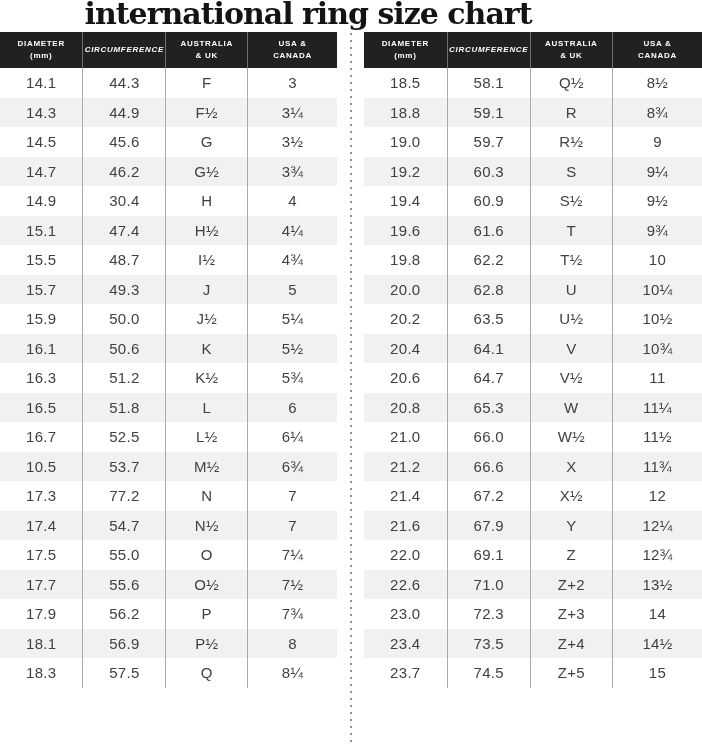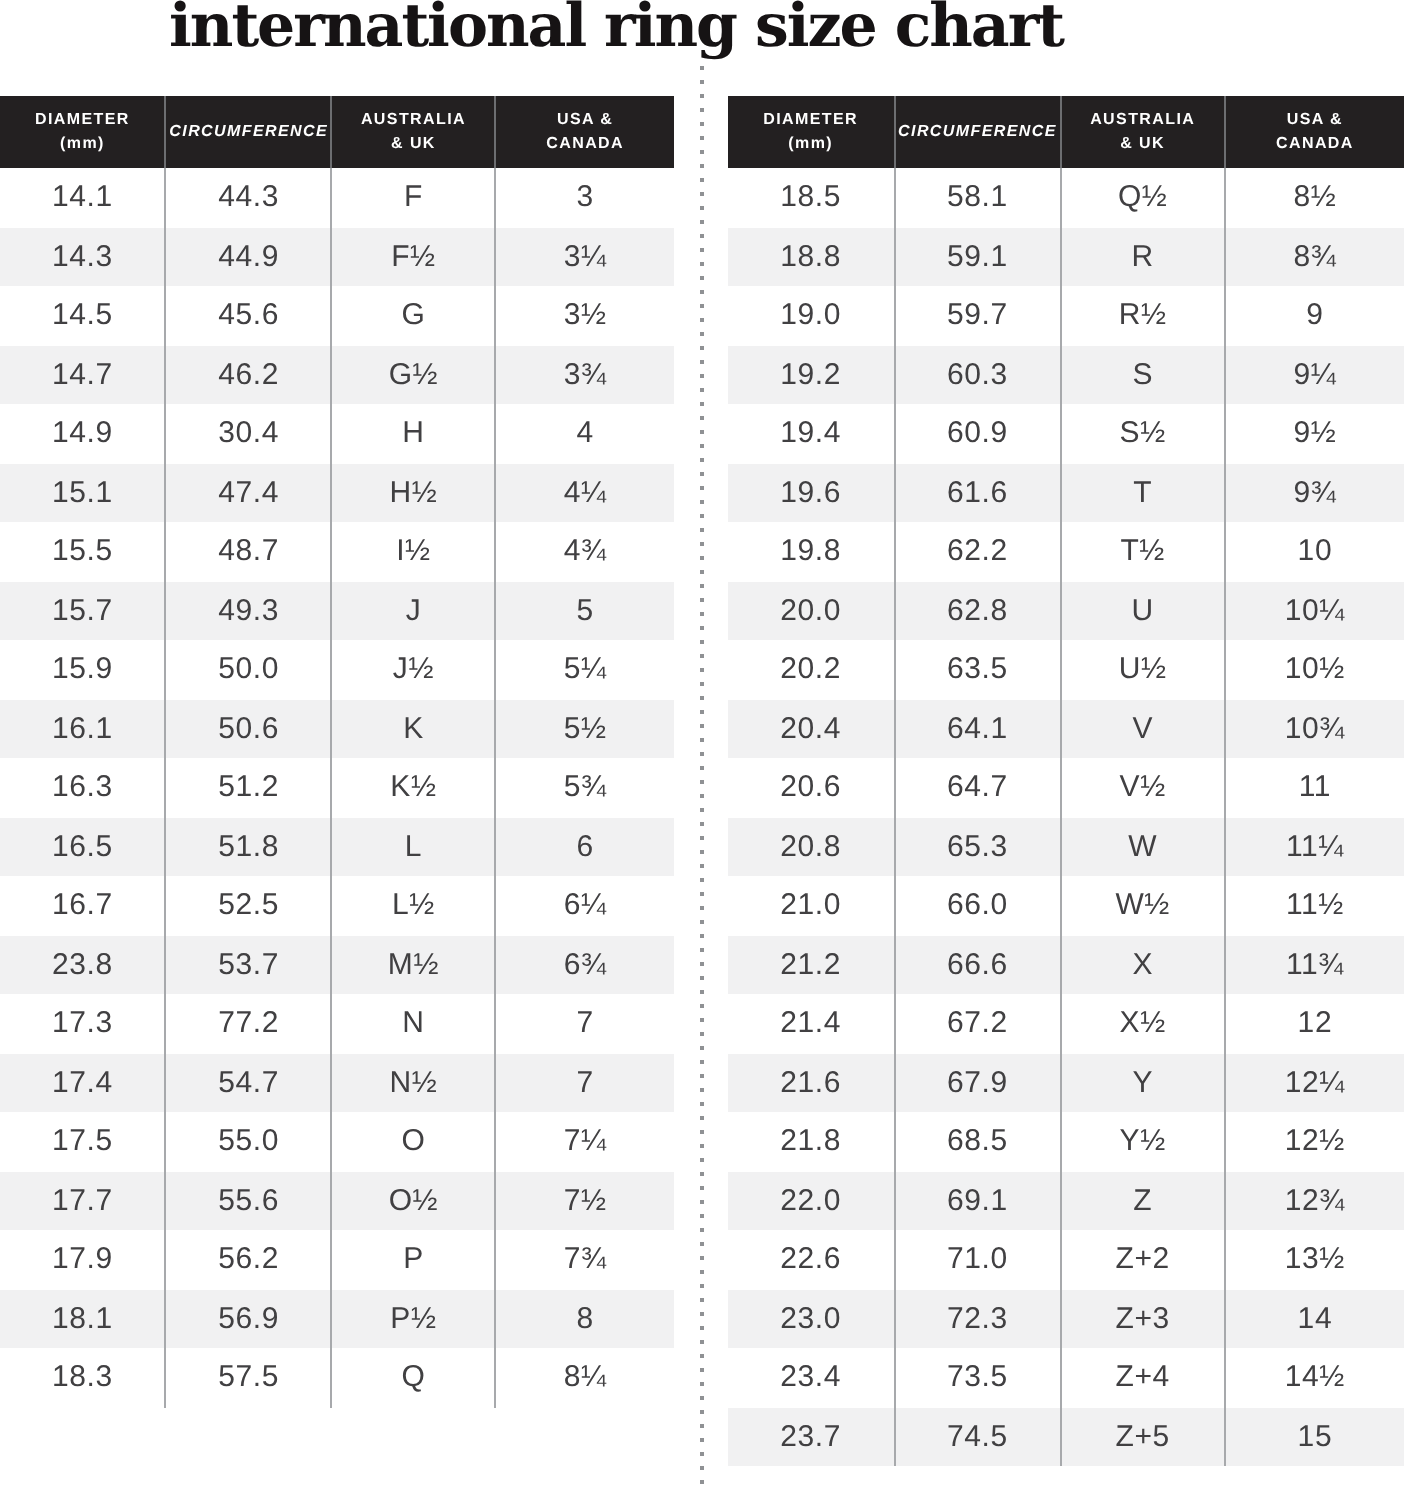--- a/index.html
+++ b/index.html
@@ -11,21 +11,21 @@
     text-align:center;
     font-family:"DejaVu Serif", serif;
     font-weight:bold;
     font-size:30px;
     letter-spacing:-1px;
     color:#161314;
     white-space:nowrap;
   }
 
   table.rtable{
-    position:absolute; top:48px;
+    position:absolute; top:32px;
     border-collapse:collapse;
     table-layout:fixed;
   }
   #left-table  { left:0;     width:337px; }
   #right-table { left:364px; width:338px; }
 
   .rtable th:nth-child(1){ width:24.6%; }
   .rtable th:nth-child(2){ width:24.6%;font-style:italic; }
   .rtable th:nth-child(3){ width:24.3%; }
   .rtable th:nth-child(4){ width:26.5%; }
@@ -162,21 +162,21 @@
         <td>L</td>
         <td>6</td>
       </tr>
       <tr>
         <td>16.7</td>
         <td>52.5</td>
         <td>L½</td>
         <td>6¼</td>
       </tr>
       <tr>
-        <td>23.8</td>
+        <td>10.5</td>
         <td>53.7</td>
         <td>M½</td>
         <td>6¾</td>
       </tr>
       <tr>
         <td>17.3</td>
         <td>77.2</td>
         <td>N</td>
         <td>7</td>
       </tr>
@@ -332,26 +332,20 @@
         <td>X½</td>
         <td>12</td>
       </tr>
       <tr>
         <td>21.6</td>
         <td>67.9</td>
         <td>Y</td>
         <td>12¼</td>
       </tr>
       <tr>
-        <td>21.8</td>
-        <td>68.5</td>
-        <td>Y½</td>
-        <td>12½</td>
-      </tr>
-      <tr>
         <td>22.0</td>
         <td>69.1</td>
         <td>Z</td>
         <td>12¾</td>
       </tr>
       <tr>
         <td>22.6</td>
         <td>71.0</td>
         <td>Z+2</td>
         <td>13½</td>

